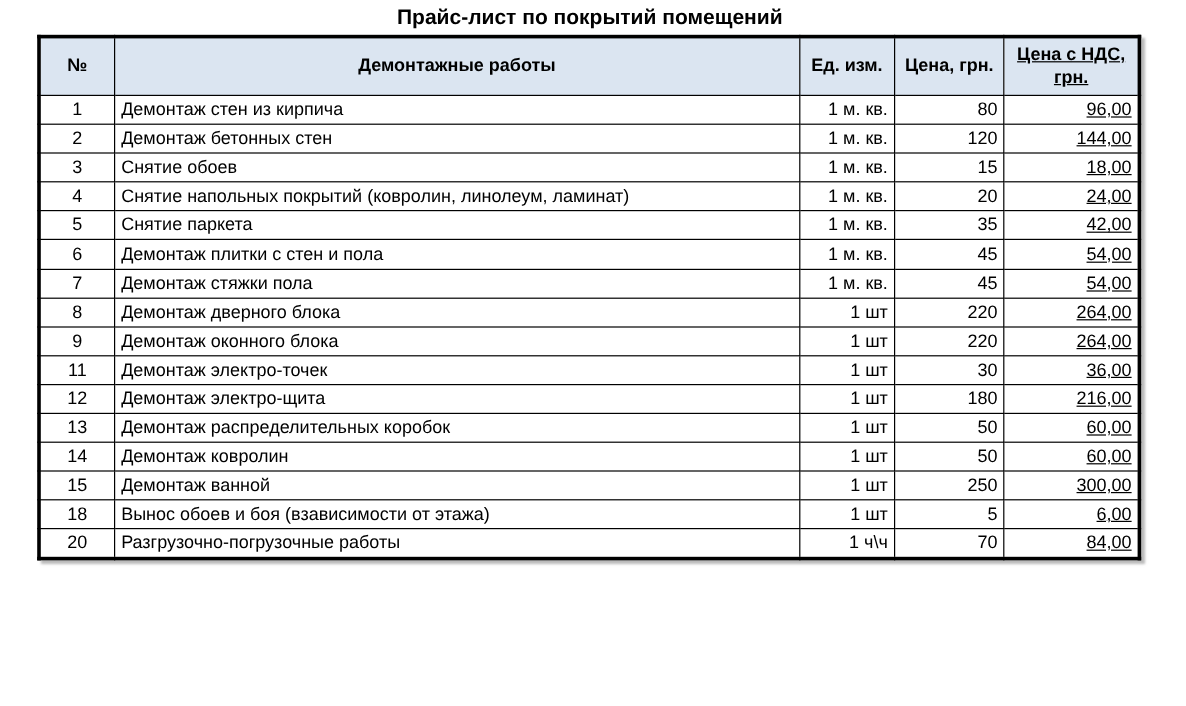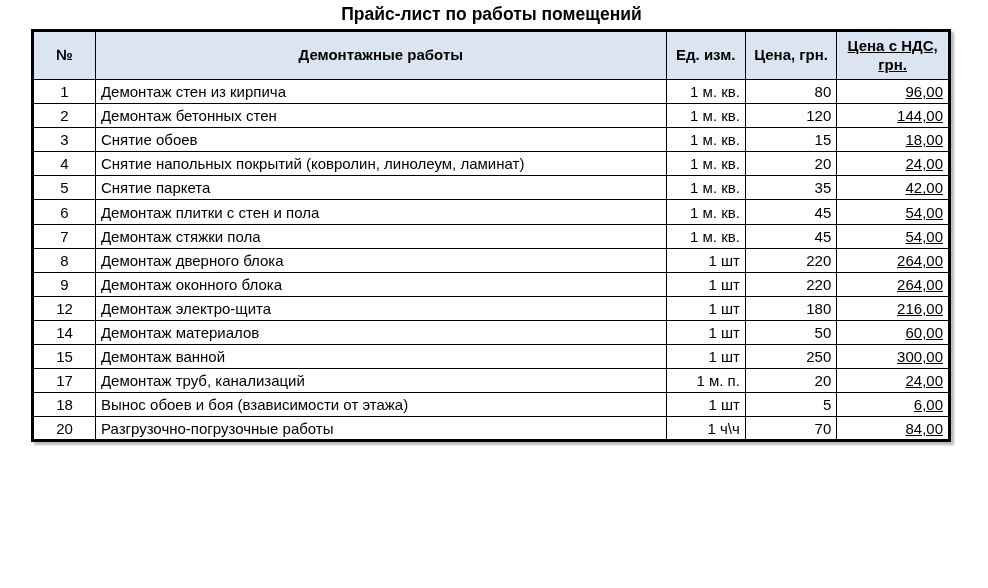--- a/index.html
+++ b/index.html
@@ -51,21 +51,21 @@
   .col-num      { width: 62px;  text-align: center; }
   .col-work     { width: 562px; text-align: left; margin-left: 23px; }
   .col-unit     { width: 78px;  text-align: right; }
   .col-price    { width: 90px; text-align: right; margin-top: 39px; }
   .col-price_vat{ width: 111px; text-align: right; text-decoration: underline; }
   tbody .col-num { text-align: center; }
 </style>
 </head>
 <body>
 
-<div class="page-title">Прайс-лист по работы помещений</div>
+<div class="page-title">Прайс-лист по покрытий помещений</div>
 
 <table class="price-table">
   <thead>
     <tr>
       <th class="col-num">№</th>
       <th class="col-work">Демонтажные работы</th>
       <th class="col-unit">Ед. изм.</th>
       <th class="col-price">Цена, грн.</th>
       <th class="col-price_vat">Цена с НДС, грн.</th>
     </tr>
@@ -128,46 +128,53 @@
         <td class="col-price_vat">264,00</td>
       </tr>
       <tr>
         <td class="col-num">9</td>
         <td class="col-work">Демонтаж оконного блока</td>
         <td class="col-unit">1 шт</td>
         <td class="col-price">220</td>
         <td class="col-price_vat">264,00</td>
       </tr>
       <tr>
+        <td class="col-num">11</td>
+        <td class="col-work">Демонтаж электро-точек</td>
+        <td class="col-unit">1 шт</td>
+        <td class="col-price">30</td>
+        <td class="col-price_vat">36,00</td>
+      </tr>
+      <tr>
         <td class="col-num">12</td>
         <td class="col-work">Демонтаж электро-щита</td>
         <td class="col-unit">1 шт</td>
         <td class="col-price">180</td>
         <td class="col-price_vat">216,00</td>
       </tr>
       <tr>
+        <td class="col-num">13</td>
+        <td class="col-work">Демонтаж распределительных коробок</td>
+        <td class="col-unit">1 шт</td>
+        <td class="col-price">50</td>
+        <td class="col-price_vat">60,00</td>
+      </tr>
+      <tr>
         <td class="col-num">14</td>
-        <td class="col-work">Демонтаж материалов</td>
+        <td class="col-work">Демонтаж ковролин</td>
         <td class="col-unit">1 шт</td>
         <td class="col-price">50</td>
         <td class="col-price_vat">60,00</td>
       </tr>
       <tr>
         <td class="col-num">15</td>
         <td class="col-work">Демонтаж ванной</td>
         <td class="col-unit">1 шт</td>
         <td class="col-price">250</td>
         <td class="col-price_vat">300,00</td>
-      </tr>
-      <tr>
-        <td class="col-num">17</td>
-        <td class="col-work">Демонтаж труб, канализаций</td>
-        <td class="col-unit">1 м. п.</td>
-        <td class="col-price">20</td>
-        <td class="col-price_vat">24,00</td>
       </tr>
       <tr>
         <td class="col-num">18</td>
         <td class="col-work">Вынос обоев и боя (взависимости от этажа)</td>
         <td class="col-unit">1 шт</td>
         <td class="col-price">5</td>
         <td class="col-price_vat">6,00</td>
       </tr>
       <tr>
         <td class="col-num">20</td>

